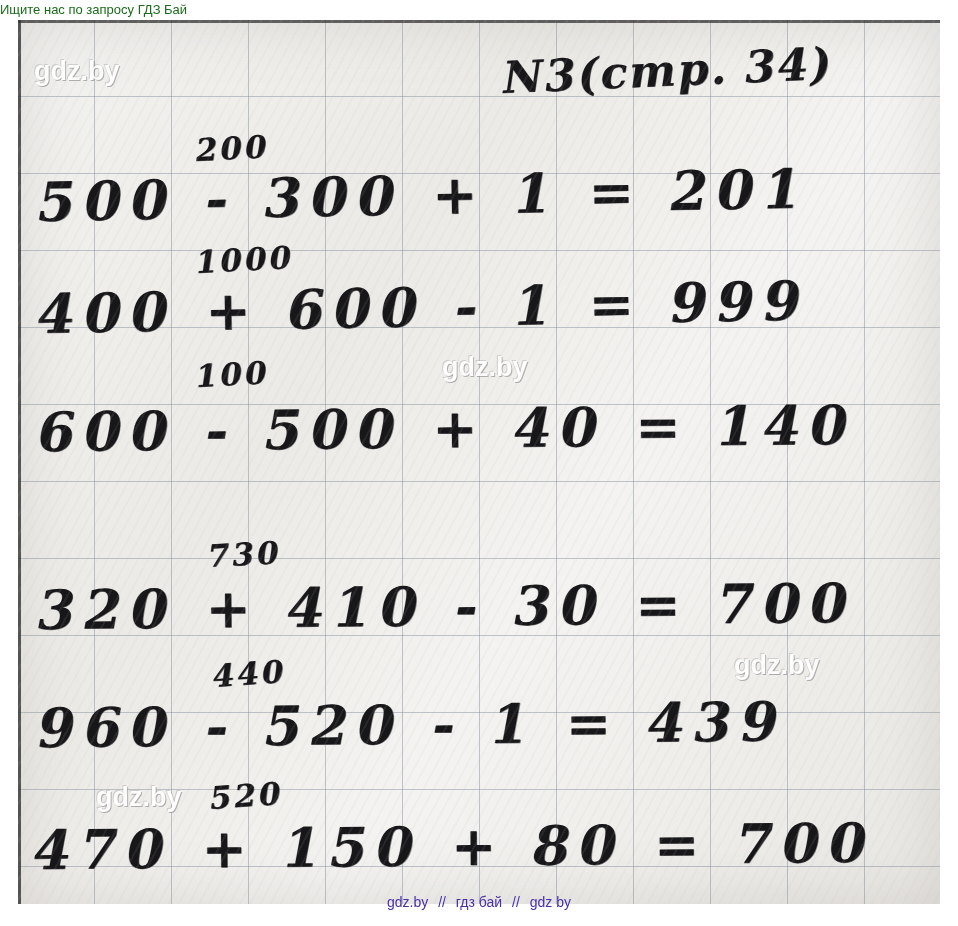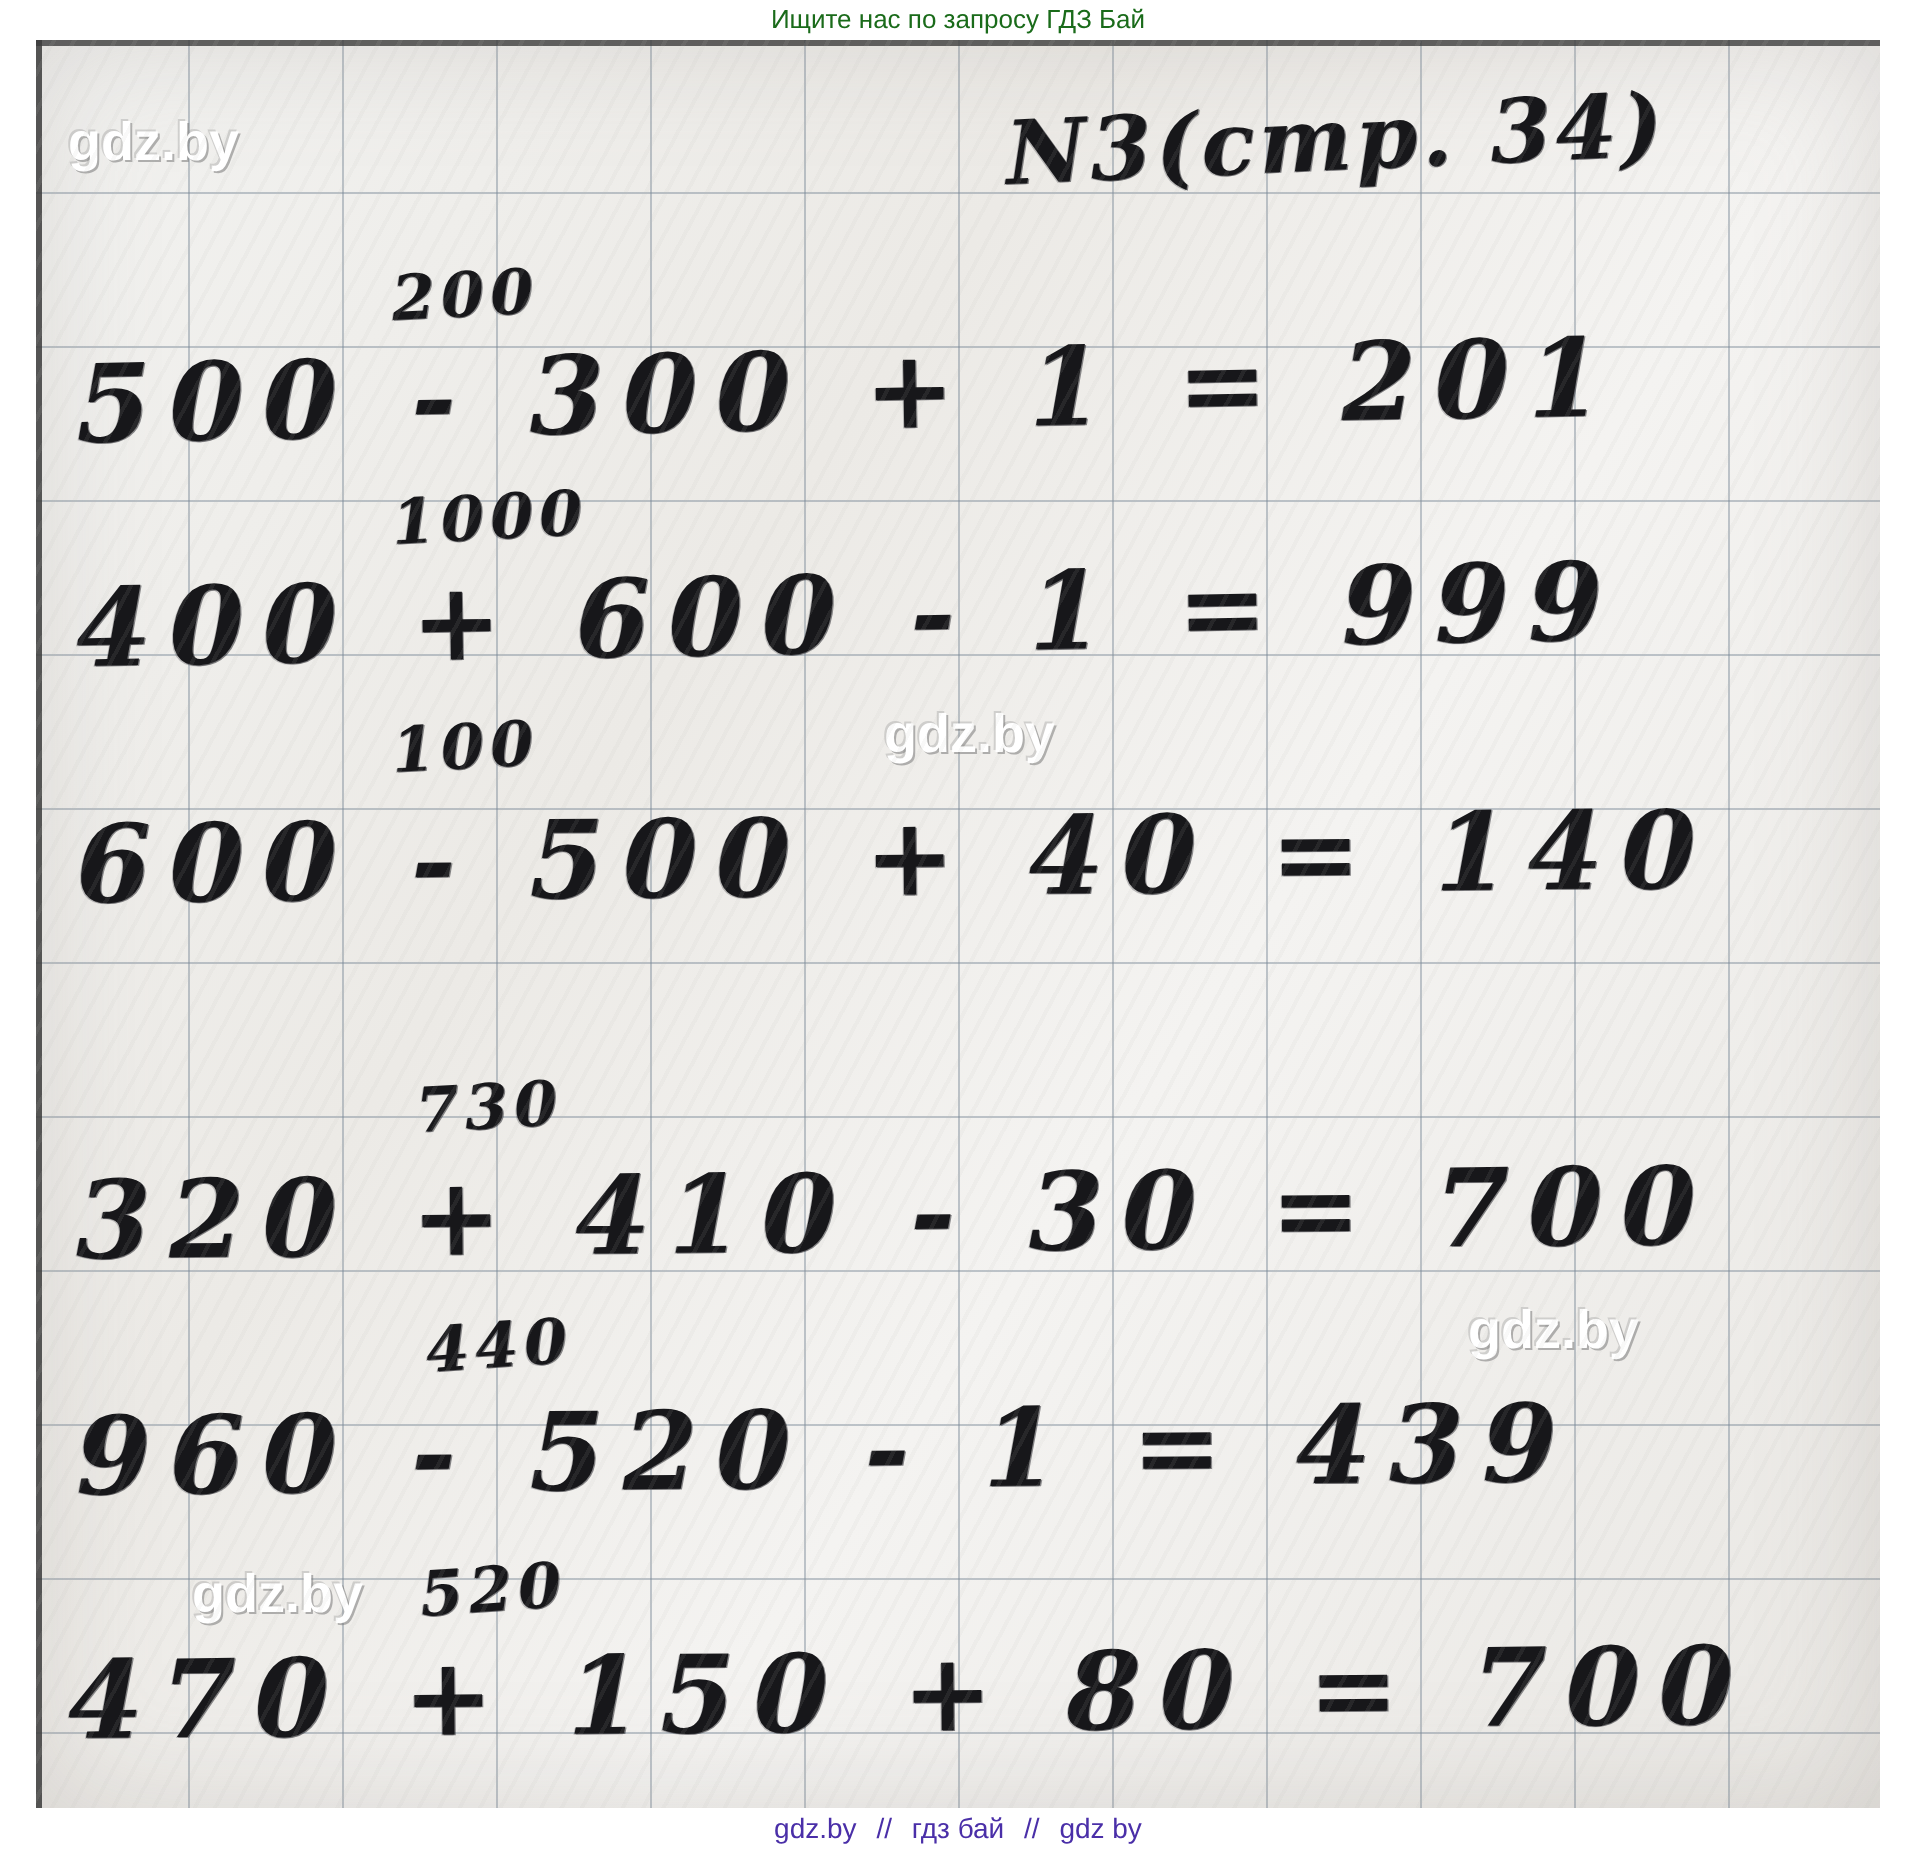--- a/index.html
+++ b/index.html
@@ -15,21 +15,20 @@
     overflow: hidden;
   }
 
   
   .top-banner {
     position: absolute;
     top: 0;
     left: 0;
     width: 958px;
     height: 20px;
-    text-align: center;
     font-size: 13px;
     color: #1a6b1a;
     line-height: 20px;
     white-space: nowrap;
   }
 
   
   .page {
     position: absolute;
     top: 20px;
@@ -129,21 +128,21 @@
       1px 1px 0 rgba(120,120,120,0.55),
       -1px -1px 0 rgba(150,150,150,0.35);
     white-space: nowrap;
     pointer-events: none;
   }
 
   
   .footer {
     position: absolute;
     left: 0;
-    bottom: 4px;
+    bottom: 16px;
     width: 958px;
     text-align: center;
     font-size: 14px;
     color: #4a2fa8;
     white-space: nowrap;
   }
   .footer span { margin: 0 3px; }
   .footer .sep { color: #4a2fa8; }
 </style>
 </head>

